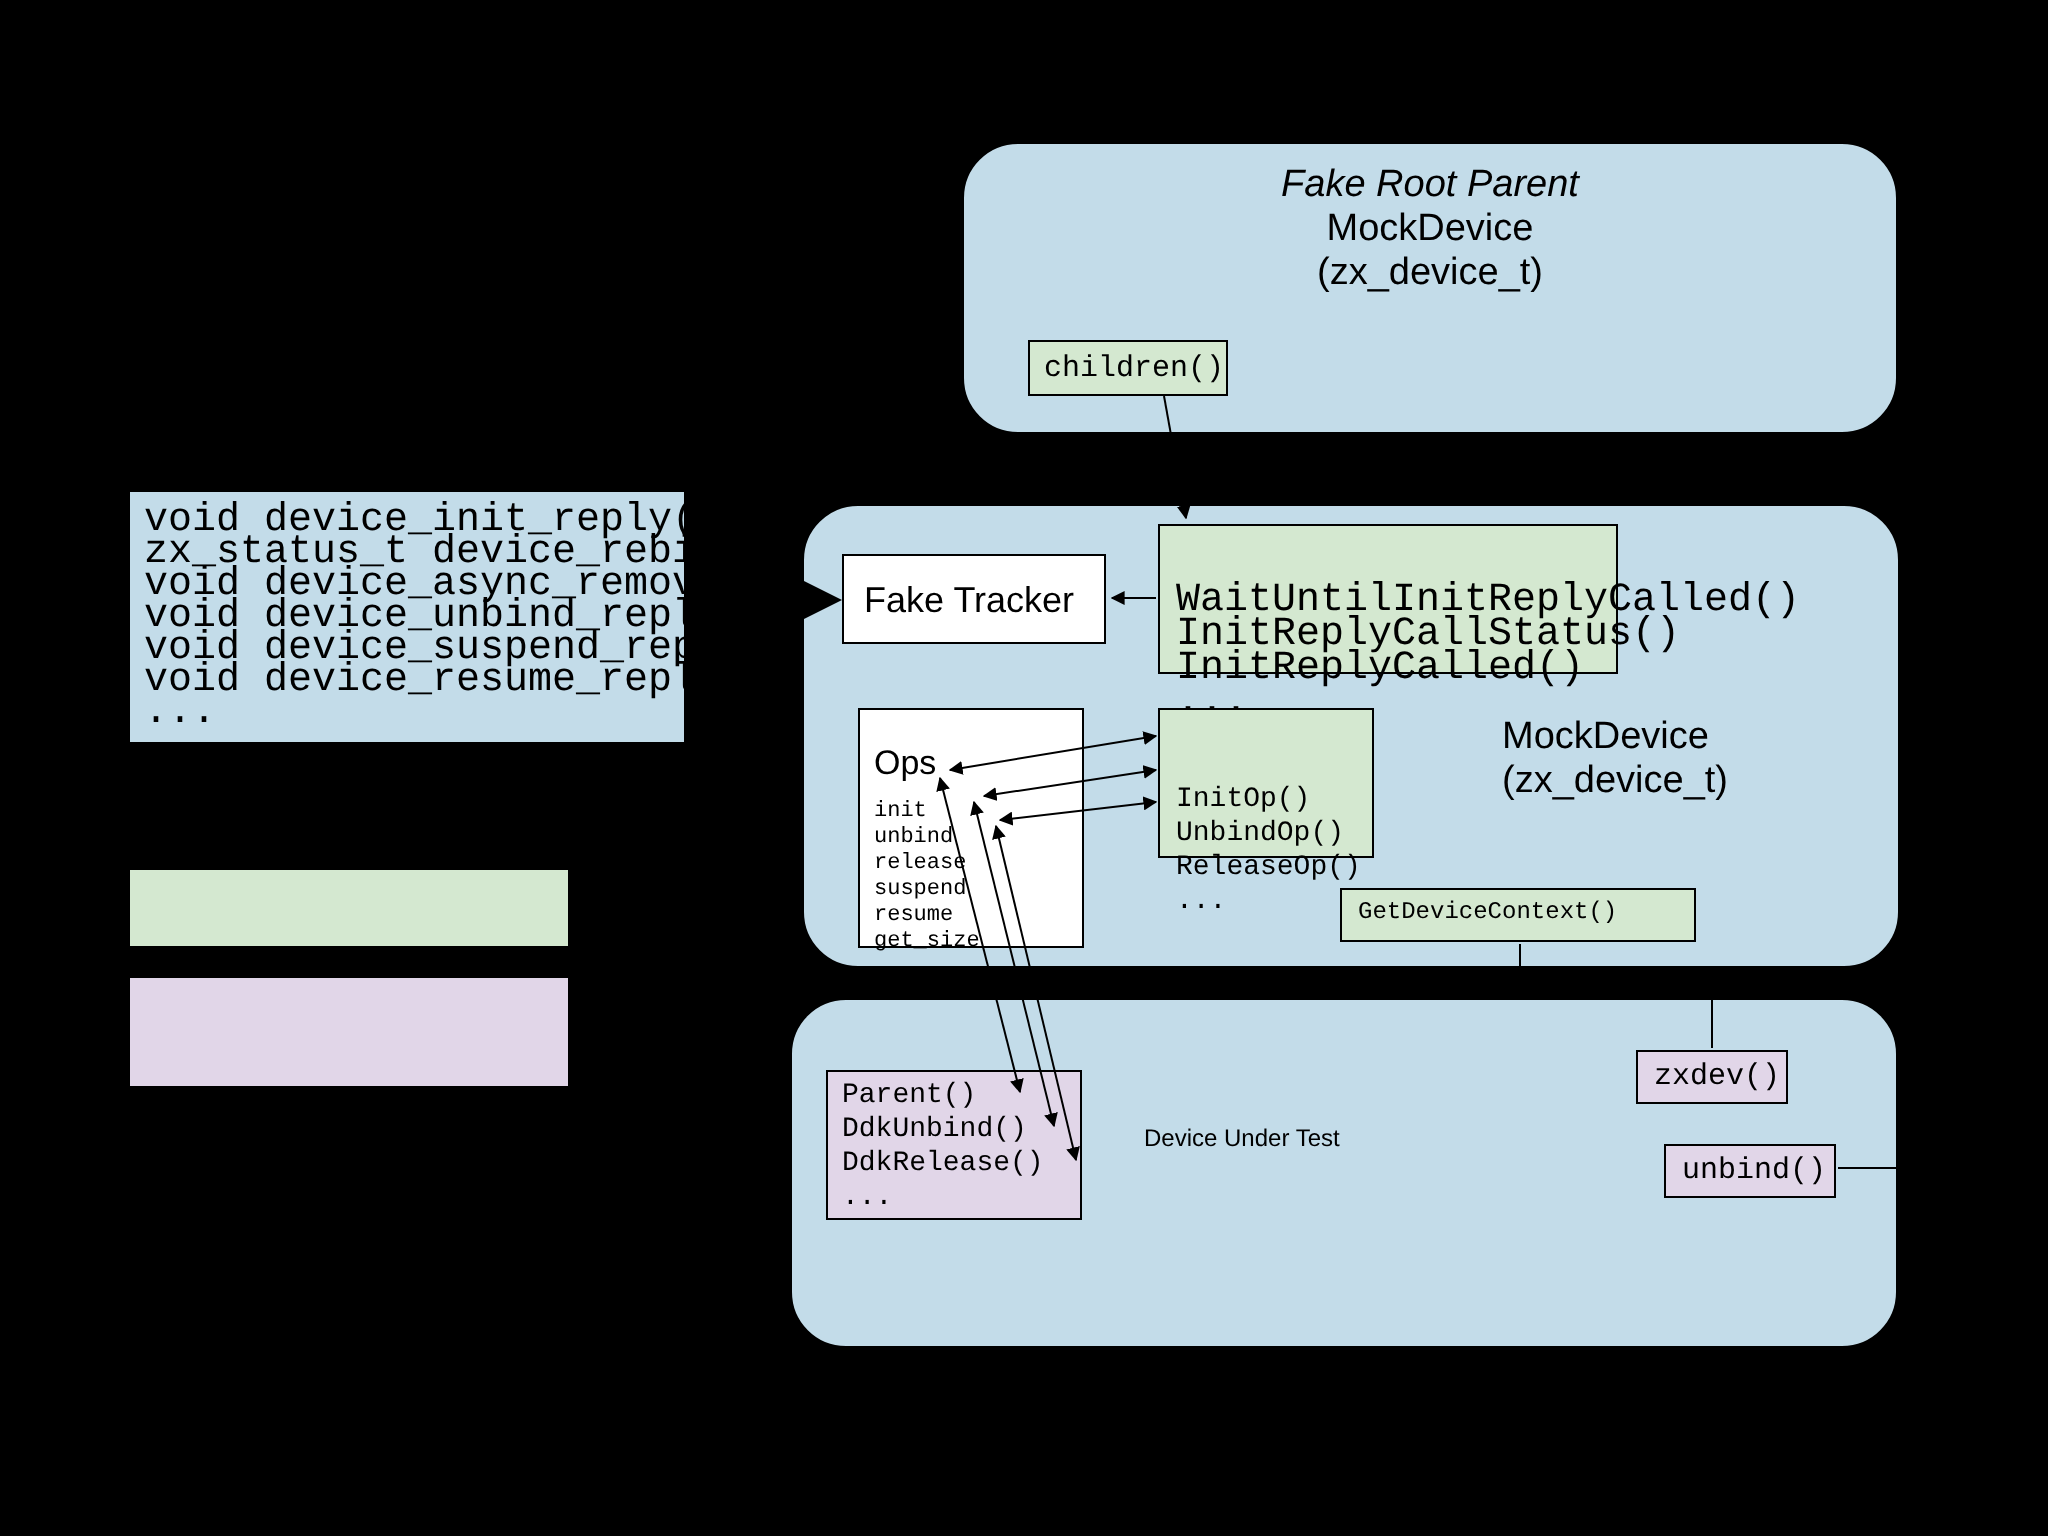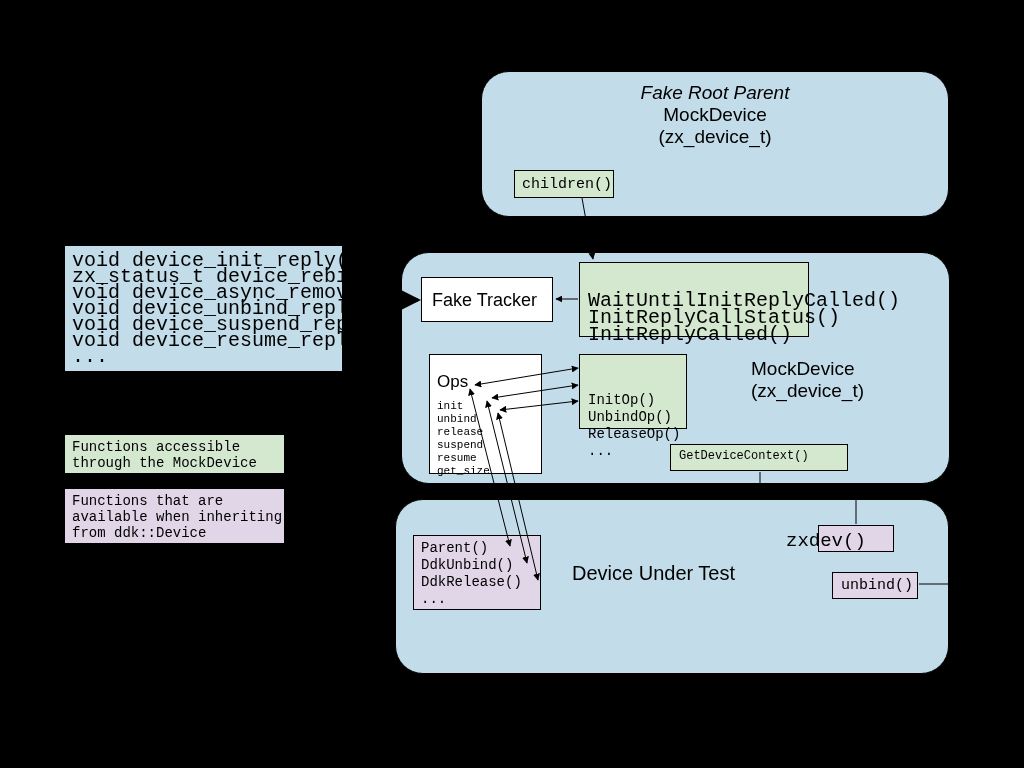--- a/index.html
+++ b/index.html
@@ -57,27 +57,22 @@
   <div class="box lightblue" style="left:64px; top:245px; width:279px; height:127px;"></div>
   <div class="txt mono" style="left:72px; top:253px; font-size:20px; line-height:16px;">void device_init_reply(...);
 zx_status_t device_rebind(...);
 void device_async_remove(...);
 void device_unbind_reply(...);
 void device_suspend_reply(...);
 void device_resume_reply(...);
 ...</div>
 
   <div class="box lightgreen" style="left:64px; top:434px; width:221px; height:40px;"></div>
-  <div class="txt mono" style="left:72px; top:439px; font-size:14px; line-height:16px;">Functions accessible
-through the MockDevice</div>
 
   <div class="box lightpurple" style="left:64px; top:488px; width:221px; height:56px;"></div>
-  <div class="txt mono" style="left:72px; top:493px; font-size:14px; line-height:16px;">Functions that are
-available when inheriting
-from ddk::Device</div>
 
   <div class="box lightblue rounded" style="left:401px; top:252px; width:549px; height:232px;"></div>
 
   <div class="box whitebox" style="left:421px; top:277px; width:132px; height:45px;"></div>
   <div class="txt sans" style="left:432px; top:290px; font-size:18px;">Fake Tracker</div>
 
   <div class="box lightgreen" style="left:579px; top:262px; width:230px; height:75px;"></div>
   <div class="txt mono" style="left:588px; top:268px; font-size:20px; line-height:17px;margin-top:24px;">WaitUntilInitReplyCalled()
 InitReplyCallStatus()
 InitReplyCalled()
@@ -100,30 +95,30 @@
 ...</div>
 
   <div class="txt sans" style="left:751px; top:358px; font-size:19px;">MockDevice</div>
   <div class="txt sans" style="left:751px; top:380px; font-size:19px;">(zx_device_t)</div>
 
   <div class="box lightgreen mono" style="left:670px; top:444px; width:178px; height:27px;"></div>
   <div class="txt mono" style="left:679px; top:449px; font-size:12px;">GetDeviceContext()</div>
 
   <div class="box lightblue rounded" style="left:395px; top:499px; width:554px; height:175px;"></div>
 
-  <div class="txt sans" style="left:572px; top:562px; font-size:20px;">Device Under Test</div>
+  <div class="txt sans" style="left:572px; top:562px; font-size:12px;">Device Under Test</div>
 
   <div class="box lightpurple" style="left:413px; top:535px; width:128px; height:75px;"></div>
   <div class="txt mono" style="left:421px; top:540px; font-size:14px; line-height:17px;">Parent()
 DdkUnbind()
 DdkRelease()
 ...</div>
 
   <div class="box lightpurple mono" style="left:818px; top:525px; width:76px; height:27px;"></div>
-  <div class="txt mono" style="left:786px; top:530px; font-size:19px;">zxdev()</div>
+  <div class="txt mono" style="left:827px; top:530px; font-size:15px;">zxdev()</div>
 
   <div class="box lightpurple mono" style="left:832px; top:572px; width:86px; height:27px;"></div>
   <div class="txt mono" style="left:841px; top:577px; font-size:15px;">unbind()</div>
 
   <svg class="arrows">
     <defs>
       <marker id="ah" viewBox="0 0 10 10" refX="9" refY="5" markerWidth="7" markerHeight="7" orient="auto-start-reverse">
         <path d="M 0 0 L 10 5 L 0 10 z" fill="#000"></path>
       </marker>
       <marker id="ahBig" viewBox="0 0 10 10" refX="9" refY="5" markerWidth="10" markerHeight="10" orient="auto-start-reverse">

